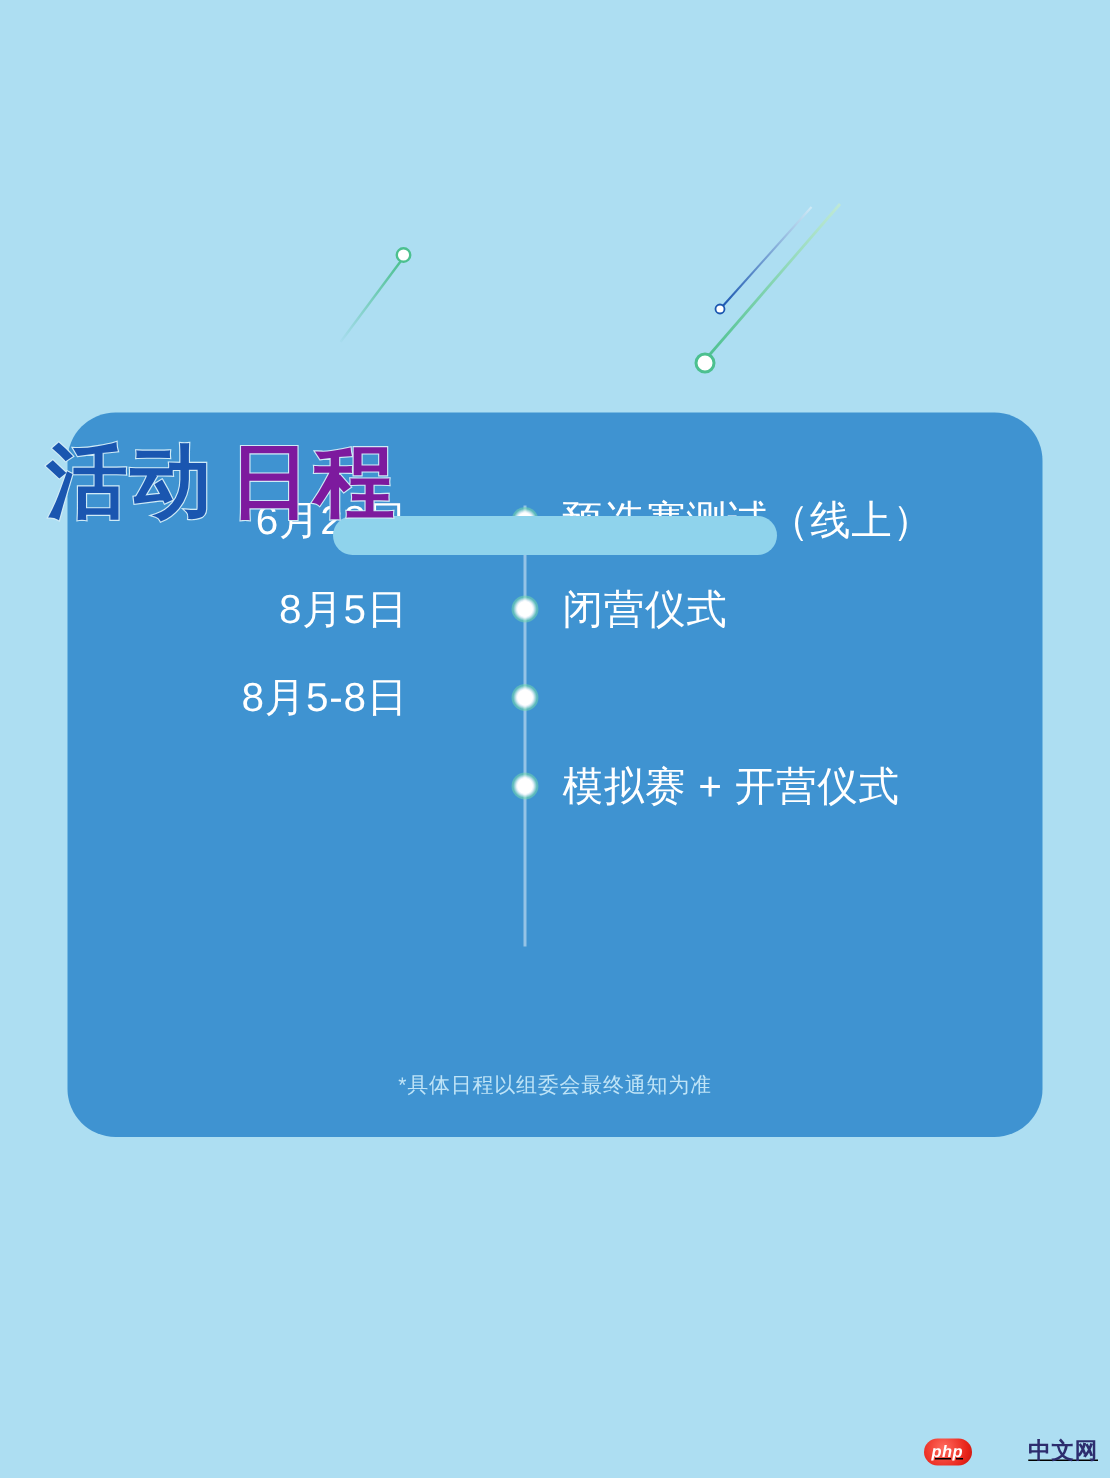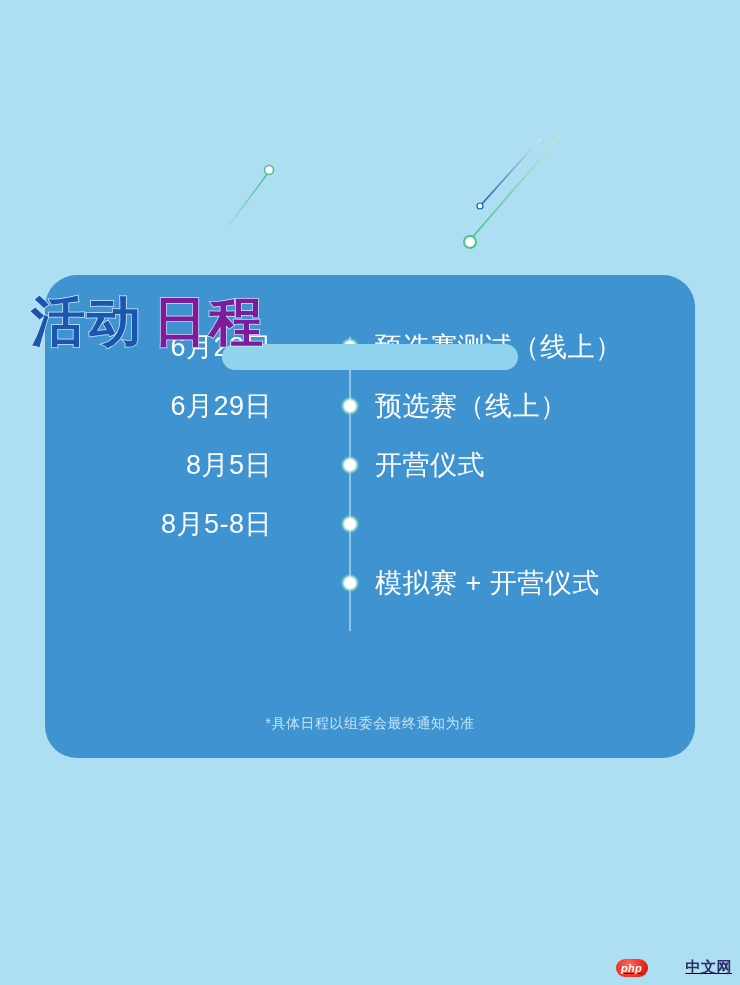--- a/index.html
+++ b/index.html
@@ -128,35 +128,28 @@
     <div class="tl-line"></div>
 
     <div class="row">
       <div class="row-date">6月28日</div>
       <div class="row-dot">
           <i></i>
         </div>
       <div class="row-label">预选赛测试（线上）</div>
     </div>
 
-    <div class="row">
-      <div class="row-date">6月29日</div>
-      <div class="row-dot">
-          <i></i>
-        </div>
-      <div class="row-label">预选赛（线上）</div>
-    </div>
 
 
     <div class="row">
       <div class="row-date">8月5日</div>
       <div class="row-dot">
           <i></i>
         </div>
-      <div class="row-label">开营仪式</div>
+      <div class="row-label">闭营仪式</div>
     </div>
 
     <div class="row">
       <div class="row-date">8月5-8日</div>
       <div class="row-dot">
           <i></i>
         </div>
     </div>
 
     <div class="row">

